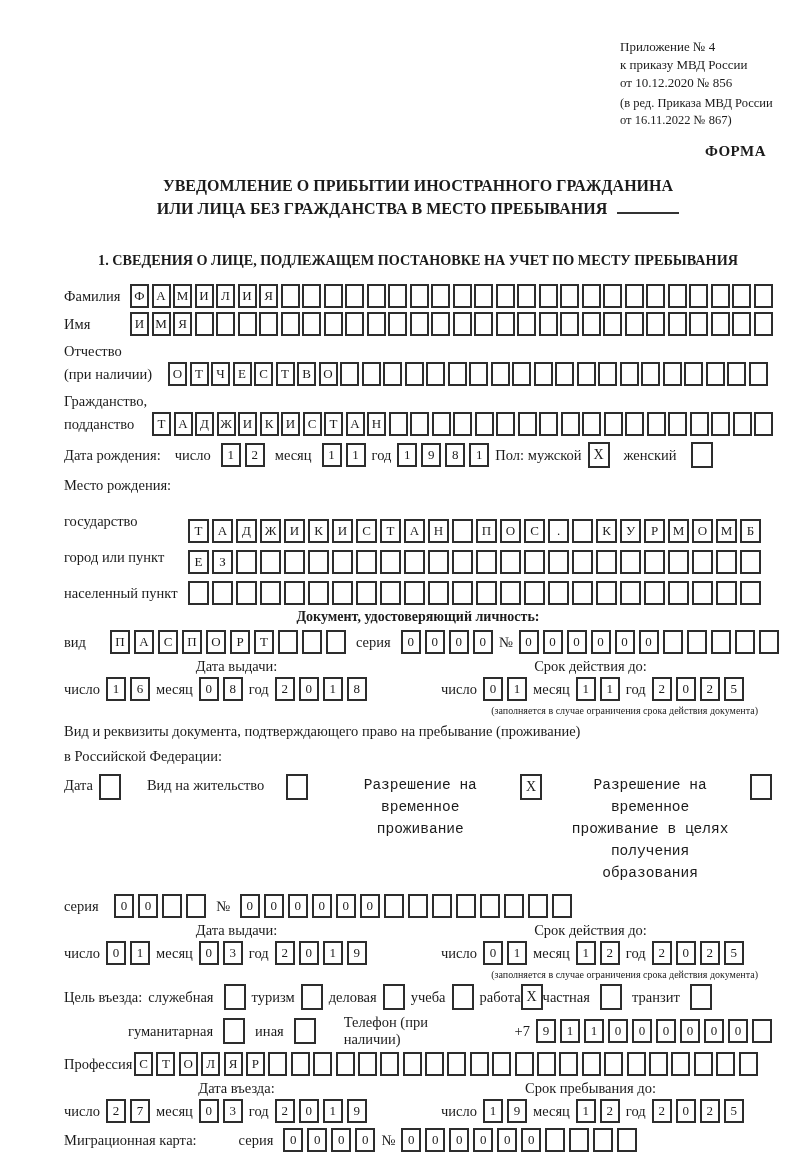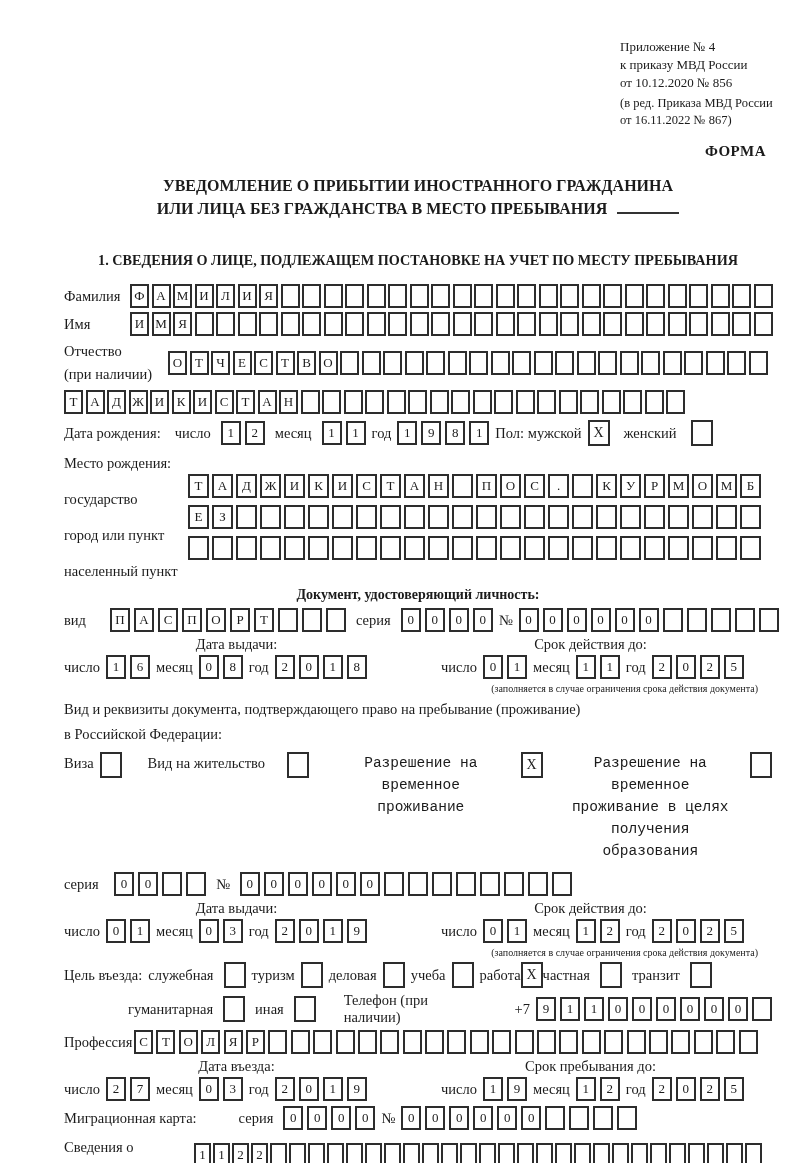--- a/index.html
+++ b/index.html
@@ -13,21 +13,21 @@
     padding:38px 28px 20px 64px;
     overflow:hidden;
   }
   .annex{margin-left:556px;width:200px;font-size:13px;line-height:18px;}
   .annex .sub{font-size:12.5px;line-height:17px;margin-top:3px;}
   .forma{font-weight:bold;text-align:right;padding-right:6px;margin-top:14px;font-size:15px;letter-spacing:.5px;}
   .title{margin-top:14px;text-align:center;font-weight:bold;font-size:16px;line-height:23px;}
   .title-underline{display:inline-block;width:62px;border-bottom:2px solid #333;margin-left:10px;}
   .section-head{margin-top:32px;text-align:center;font-weight:bold;font-size:14.2px;}
   .form-area{margin-top:15px;font-size:14.5px;}
-  .row{display:flex;align-items:center;margin-bottom:4px;}
+  .row{display:flex;align-items:flex-end;margin-bottom:4px;}
   .row.c{align-items:center;}
   .lbl{line-height:23px;flex:none;}
   .lbl2{line-height:23px;flex:none;}
   .cells{display:flex;gap:2.5px;flex:none;}
   .cell{
     box-sizing:border-box;flex:none;
     width:19px;height:24px;
     border:2px solid #2d2d2d;
     font-size:13px;line-height:20px;text-align:center;
     background:#fff;
@@ -181,20 +181,24 @@
           <span class="cell"></span>
           <span class="cell"></span>
           <span class="cell"></span>
           <span class="cell"></span>
           <span class="cell"></span>
           <span class="cell"></span>
         </div>
     </div>
 
     <div class="row">
+      <div class="stack" style="width:88px">
+        <span class="lbl2">Гражданство,</span>
+        <span class="lbl2">подданство</span>
+      </div>
       <div class="cells">
           <span class="cell">Т</span>
           <span class="cell">А</span>
           <span class="cell">Д</span>
           <span class="cell">Ж</span>
           <span class="cell">И</span>
           <span class="cell">К</span>
           <span class="cell">И</span>
           <span class="cell">С</span>
           <span class="cell">Т</span>
@@ -435,21 +439,21 @@
             <span class="cell">5</span>
           </div>
       </div>
     </div>
     <div class="footnote">(заполняется в случае ограничения срока действия документа)</div>
 
     <div class="para">Вид и реквизиты документа, подтверждающего право на пребывание (проживание)</div>
     <div class="para">в Российской Федерации:</div>
 
     <div class="visa-row">
-      <span class="lbl">Виза</span>
+      <span class="lbl">Дата</span>
       <span class="gap6"></span>
       <div class="cells cb">
           <span class="cell"></span>
         </div>
       <span style="width:26px;flex:none"></span>
       <span class="lbl">Вид на жительство</span>
       <span style="width:22px;flex:none"></span>
       <div class="cells cb">
           <span class="cell"></span>
         </div>

